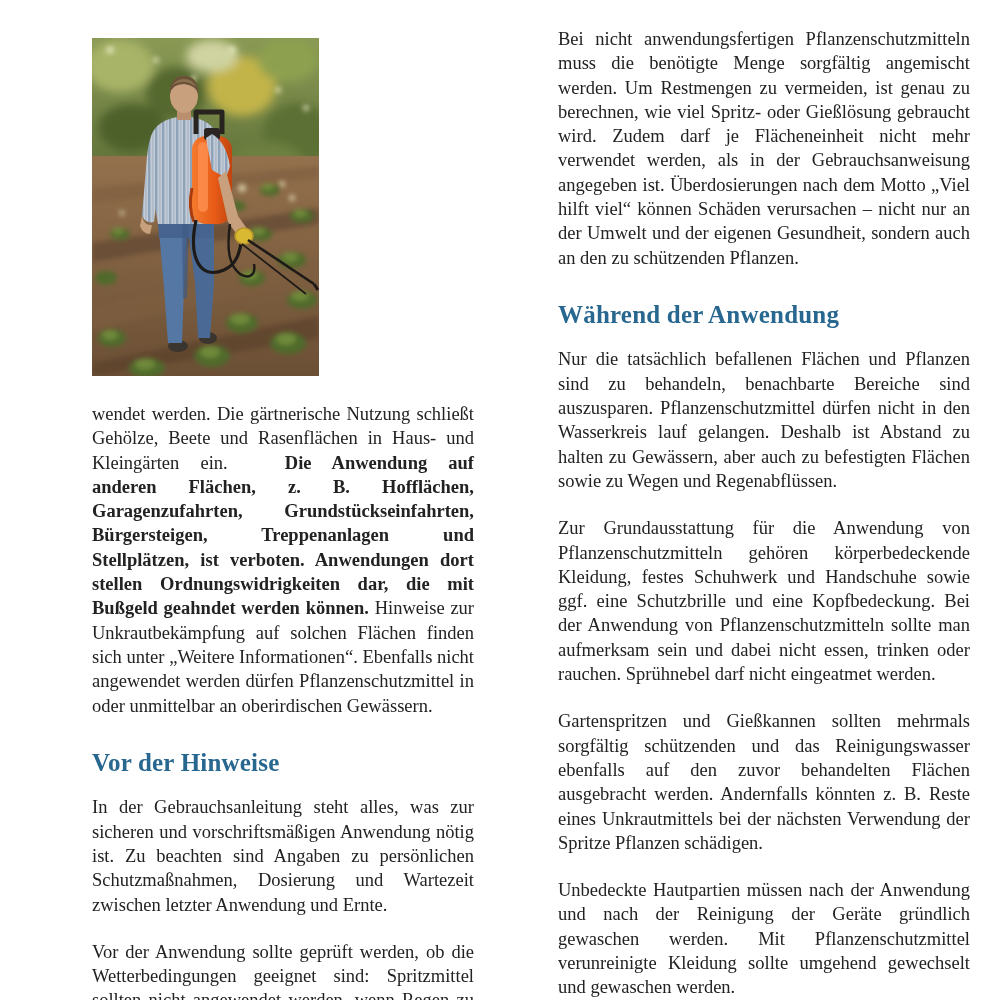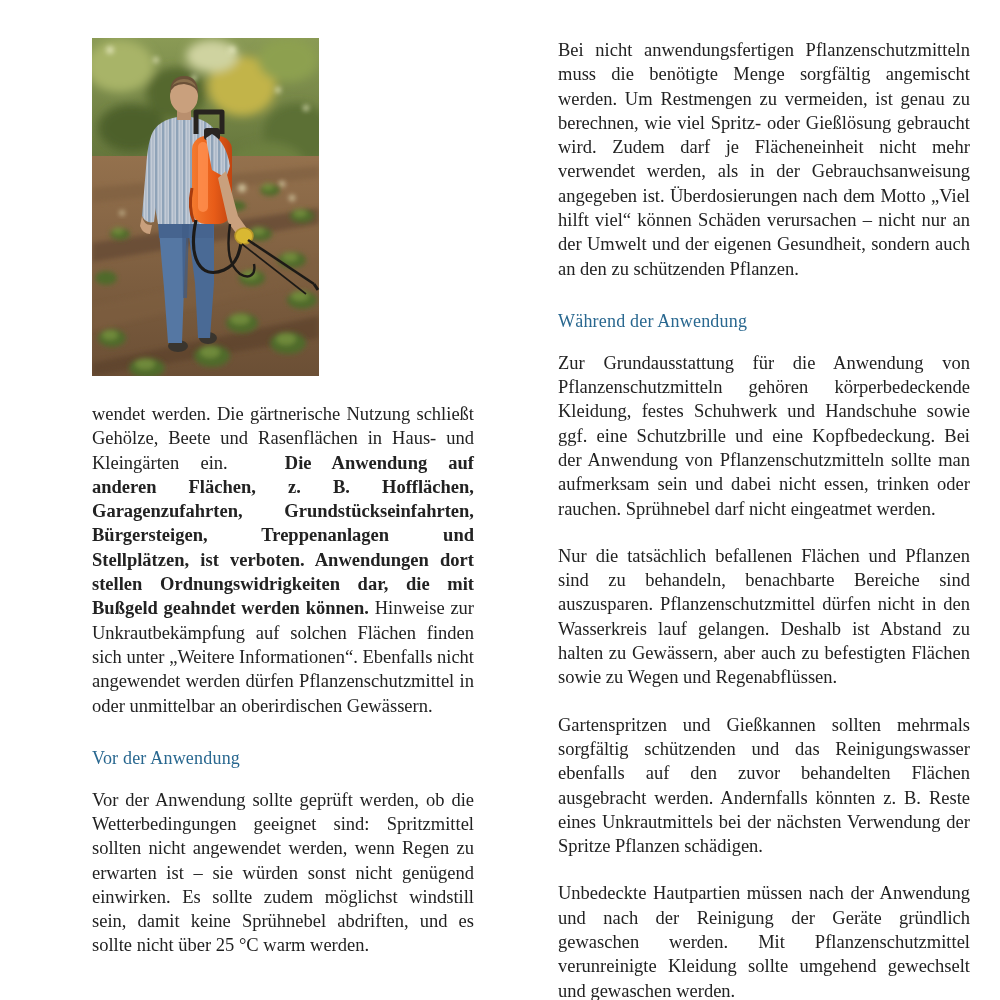--- a/index.html
+++ b/index.html
@@ -28,27 +28,27 @@
     line-height: 24.3px;
     text-align: justify;
     margin: 0 0 23px 0;
     hyphens: auto;
     -webkit-hyphens: auto;
   }
   .bold { font-weight: 700; margin-left: 36px; }
 
   h2.heading {
     color: var(--heading-blue, #28678f);
-    font-size: 18px;
-    font-weight: 400;
+    font-size: 25px;
+    font-weight: 700;
     line-height: 1.1;
     margin: 31px 0 19px 0;
     letter-spacing: 0.2px;
   }
-  .col-right > :first-child { margin-top: 11px; }
+  .col-right > :first-child { }
 </style>
 </head>
 <body style="--heading-blue: #28678f; --body-text: #222222;">
 
 <div class="col col-left">
 
   <div class="photo">
     <svg width="227" height="338" viewBox="0 0 227 338" xmlns="http://www.w3.org/2000/svg">
       <defs>
         <linearGradient id="foliage" x1="0" y1="0" x2="0" y2="1">
@@ -200,33 +200,34 @@
           <path d="M156,202 L222,246" stroke-width="2.6"></path>
           <path d="M150,206 L214,256" stroke-width="1.6"></path>
           <path d="M222,246 L226,252" stroke-width="3"></path>
         </g>
       </g>
     </svg>
   </div>
 
   <p class="body-par"><span>wendet werden. Die gärtnerische Nutzung schließt Gehölze, Beete und Rasenflächen in Haus- und Kleingärten ein. </span><span class="bold">Die Anwendung auf anderen Flächen, z. B. Hofflächen, Garagenzufahrten, Grundstückseinfahrten, Bürgersteigen, Treppenanlagen und Stellplätzen, ist verboten. Anwendungen dort stellen Ordnungswidrigkeiten dar, die mit Bußgeld geahndet werden können.</span><span> Hinweise zur Unkrautbekämpfung auf solchen Flächen finden sich unter „Weitere Informationen“. Ebenfalls nicht angewendet werden dürfen Pflanzenschutzmittel in oder unmittelbar an oberirdischen Gewässern.</span></p>
 
-  <h2 class="heading">Vor der Anwendung</h2>
-
+  <h2 class="heading">Vor der Hinweise</h2>
+
+  <p class="body-par">In der Gebrauchsanleitung steht alles, was zur sicheren und vorschriftsmäßigen Anwendung nötig ist. Zu beachten sind Angaben zu persönlichen Schutzmaßnahmen, Dosierung und Wartezeit zwischen letzter Anwendung und Ernte.</p>
 
   <p class="body-par">Vor der Anwendung sollte geprüft werden, ob die Wetterbedingungen geeignet sind: Spritzmittel sollten nicht angewendet werden, wenn Regen zu erwarten ist – sie würden sonst nicht genügend einwirken. Es sollte zudem möglichst windstill sein, damit keine Sprühnebel abdriften, und es sollte nicht über 25 °C warm werden.</p>
 </div>
 
 <div class="col col-right">
 
   <p class="body-par">Bei nicht anwendungsfertigen Pflanzenschutzmitteln muss die benötigte Menge sorgfältig angemischt werden. Um Restmengen zu vermeiden, ist genau zu berechnen, wie viel Spritz- oder Gießlösung gebraucht wird. Zudem darf je Flächeneinheit nicht mehr verwendet werden, als in der Gebrauchsanweisung angegeben ist. Überdosierungen nach dem Motto „Viel hilft viel“ können Schäden verursachen – nicht nur an der Umwelt und der eigenen Gesundheit, sondern auch an den zu schützenden Pflanzen.</p>
 
   <h2 class="heading">Während der Anwendung</h2>
 
+  <p class="body-par">Nur die tatsächlich befallenen Flächen und Pflanzen sind zu behandeln, benachbarte Bereiche sind auszusparen. Pflanzenschutzmittel dürfen nicht in den Wasserkreis lauf gelangen. Deshalb ist Abstand zu halten zu Gewässern, aber auch zu befestigten Flächen sowie zu Wegen und Regenabflüssen.</p>
+
   <p class="body-par">Zur Grundausstattung für die Anwendung von Pflanzenschutzmitteln gehören körperbedeckende Kleidung, festes Schuhwerk und Handschuhe sowie ggf. eine Schutzbrille und eine Kopfbedeckung. Bei der Anwendung von Pflanzenschutzmitteln sollte man aufmerksam sein und dabei nicht essen, trinken oder rauchen. Sprühnebel darf nicht eingeatmet werden.</p>
-
-  <p class="body-par">Nur die tatsächlich befallenen Flächen und Pflanzen sind zu behandeln, benachbarte Bereiche sind auszusparen. Pflanzenschutzmittel dürfen nicht in den Wasserkreis lauf gelangen. Deshalb ist Abstand zu halten zu Gewässern, aber auch zu befestigten Flächen sowie zu Wegen und Regenabflüssen.</p>
 
 
   <p class="body-par">Gartenspritzen und Gießkannen sollten mehrmals sorgfältig schützenden und das Reinigungswasser ebenfalls auf den zuvor behandelten Flächen ausgebracht werden. Andernfalls könnten z. B. Reste eines Unkrautmittels bei der nächsten Verwendung der Spritze Pflanzen schädigen.</p>
 
   <p class="body-par">Unbedeckte Hautpartien müssen nach der Anwendung und nach der Reinigung der Geräte gründlich gewaschen werden. Mit Pflanzenschutzmittel verunreinigte Kleidung sollte umgehend gewechselt und gewaschen werden.</p>
 </div>
 
 </body></html>

